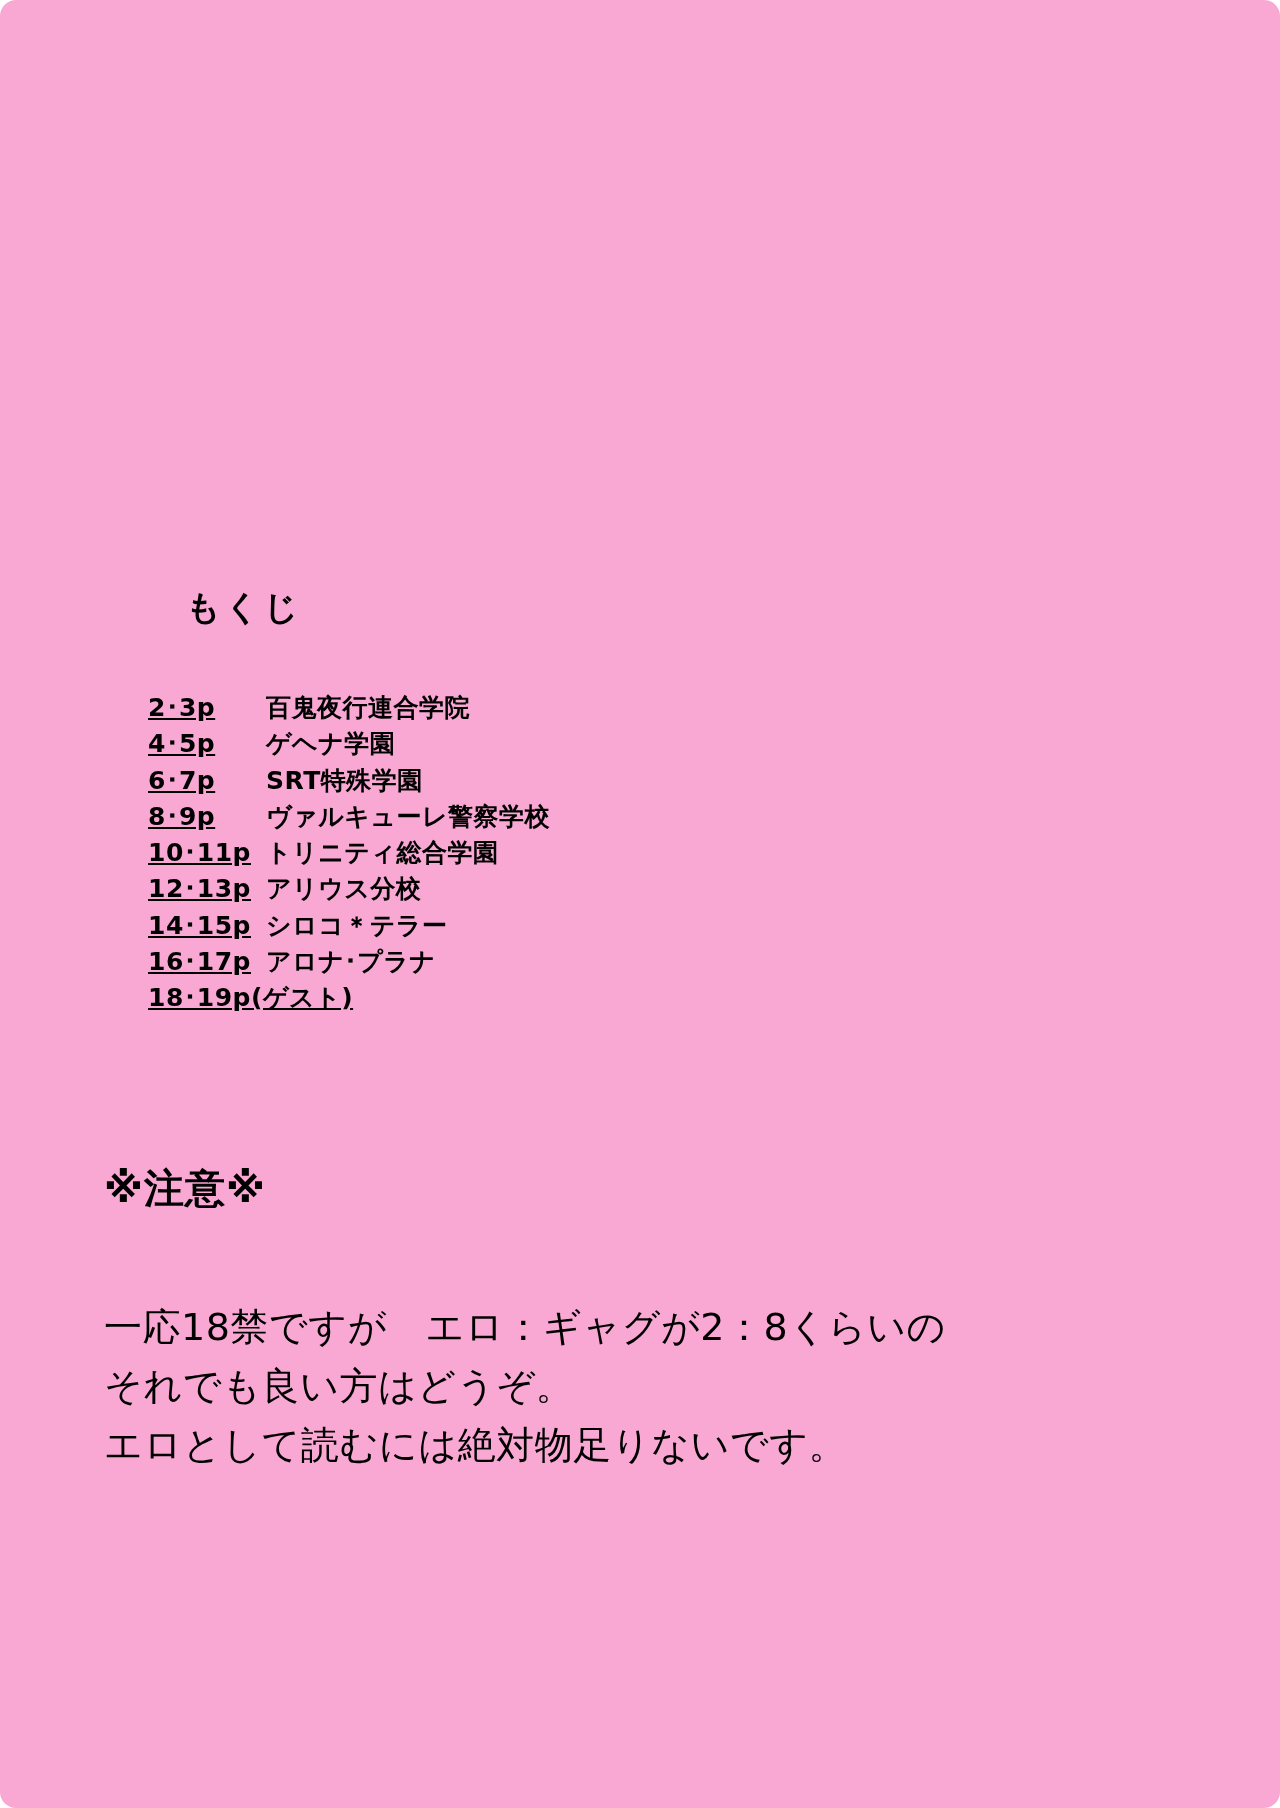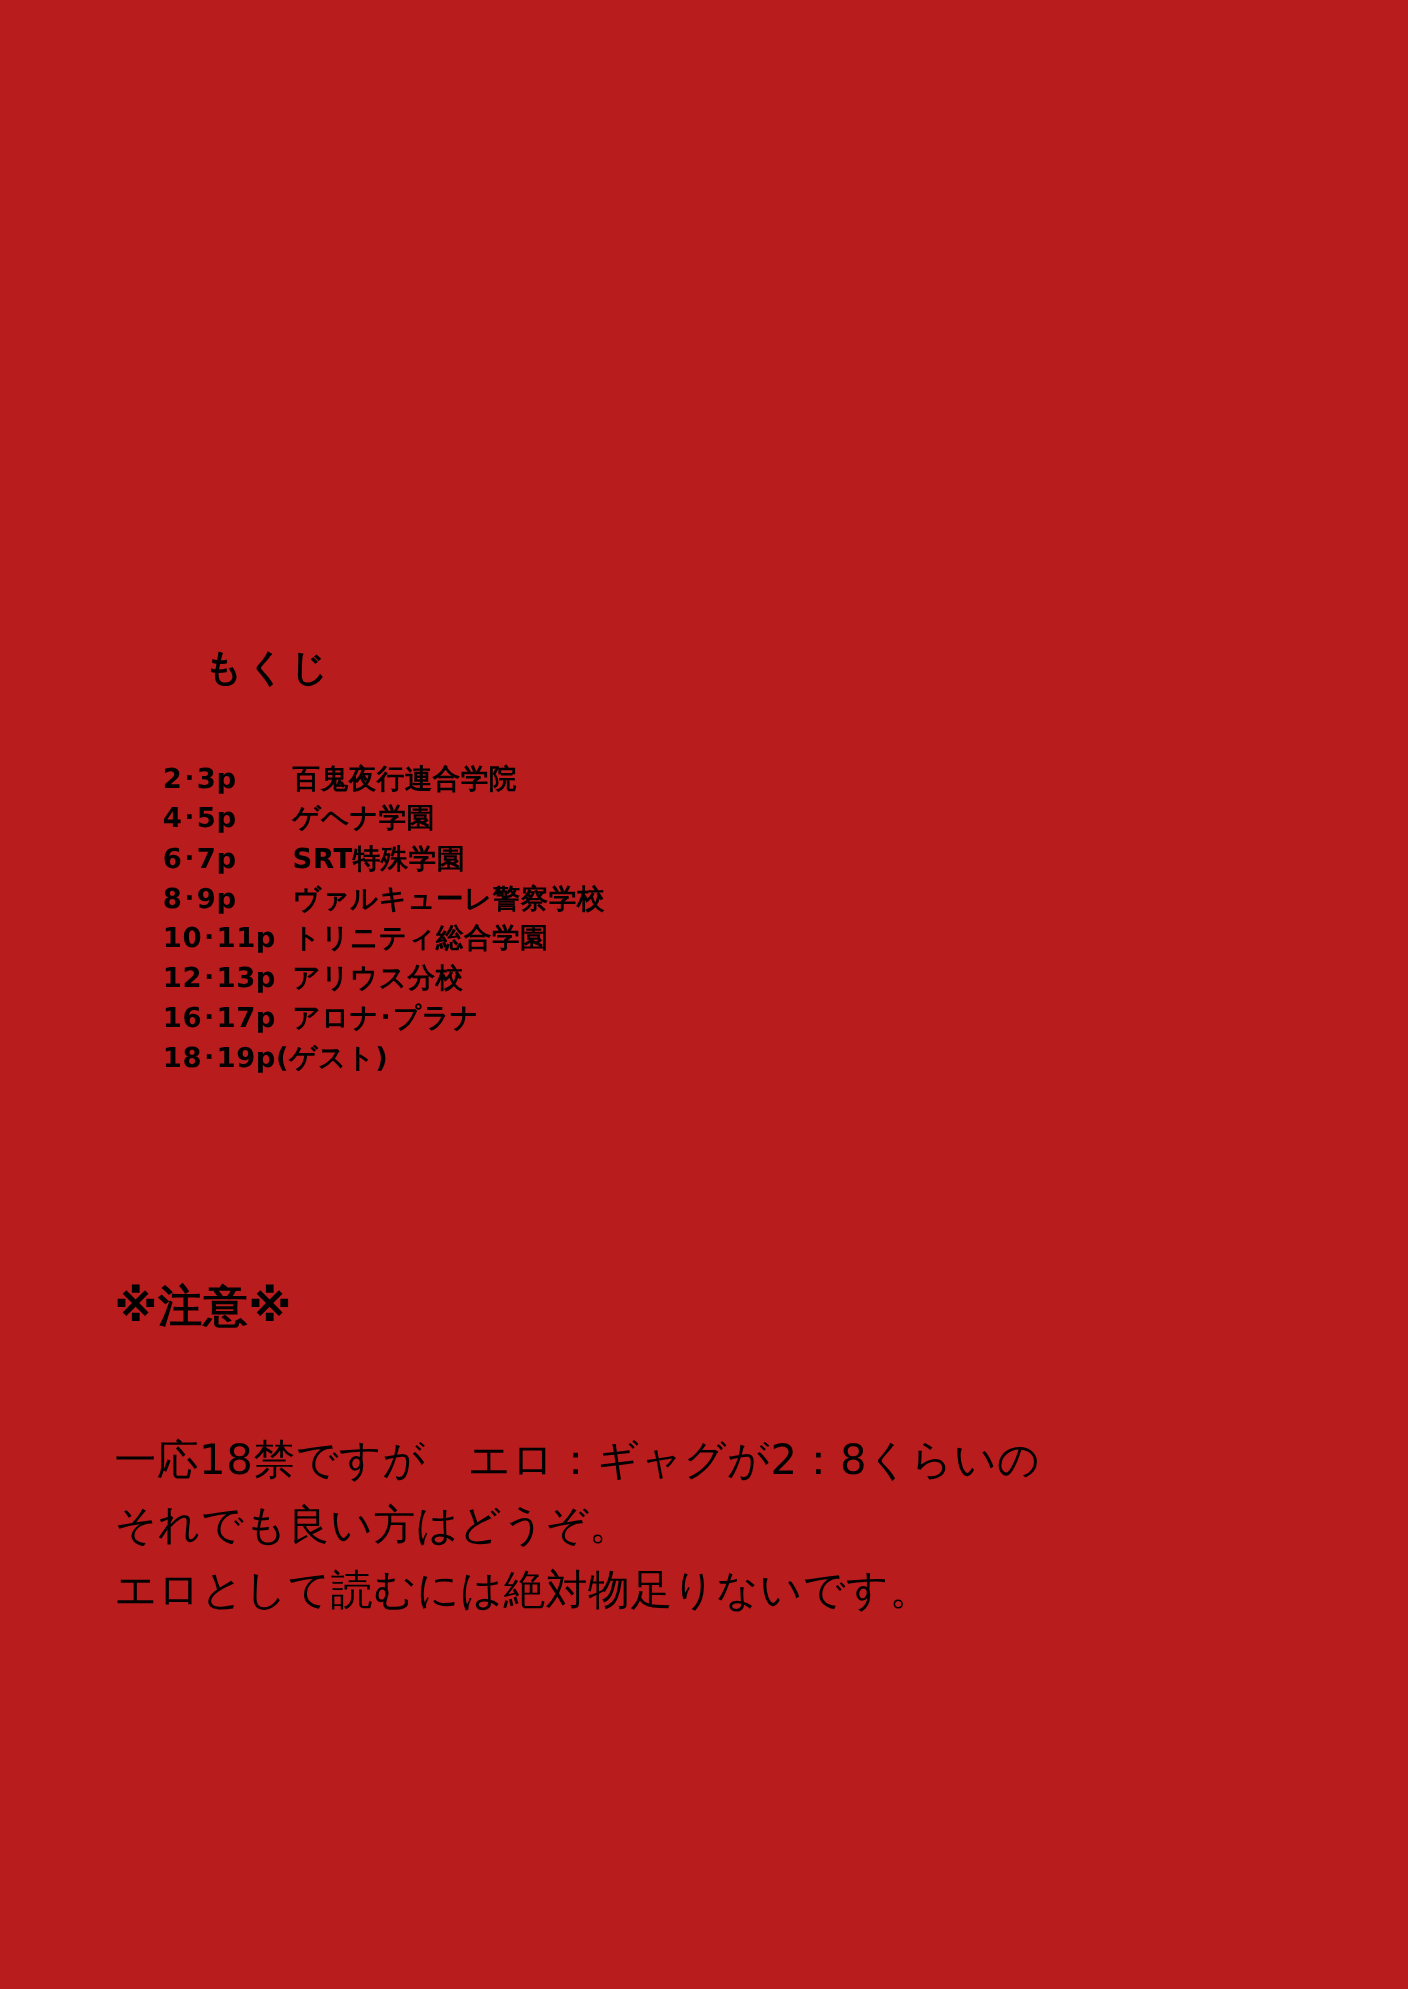--- a/index.html
+++ b/index.html
@@ -11,21 +11,22 @@
     width: 1280px;
     height: 1808px;
     position: relative;
     font-family: "DejaVu Sans", "Liberation Sans", sans-serif;
     color: #000000;
     overflow: hidden;
   }
   .page {
     position: absolute;
     inset: 0;
-    background: #b91c1c;
+    background: #f9a8d4;
+    border-radius: 16px;
   }
 
   
   .toc-heading {
     position: absolute;
     left: 186px;
     top: 590px;
     font-size: 34px;
     font-weight: 700;
     letter-spacing: 4px;
@@ -46,20 +47,21 @@
     font-size: 25px;
     font-weight: 700;
     line-height: 1.45;
     white-space: nowrap;
     letter-spacing: 0.5px;
   }
   .toc-pages {
     display: inline-block;
     min-width: 118px;
     flex: 0 0 auto;
+    text-decoration: underline;
   }
   .toc-title {
     display: inline-block;
     flex: 1 1 auto;
   }
 
   
   .notice-heading {
     position: absolute;
     left: 104px;
@@ -111,20 +113,24 @@
     </div>
     <div class="toc-row">
       <span class="toc-pages">10･11p</span>
       <span class="toc-title">トリニティ総合学園</span>
     </div>
     <div class="toc-row">
       <span class="toc-pages">12･13p</span>
       <span class="toc-title">アリウス分校</span>
     </div>
     <div class="toc-row">
+      <span class="toc-pages">14･15p</span>
+      <span class="toc-title">シロコ＊テラー</span>
+    </div>
+    <div class="toc-row">
       <span class="toc-pages">16･17p</span>
       <span class="toc-title">アロナ･プラナ</span>
     </div>
     <div class="toc-row">
       <span class="toc-pages" style="min-width:228px">18･19p(ゲスト)</span>
     </div>
   </div>
 
   <div class="notice-heading">※注意※</div>
 

